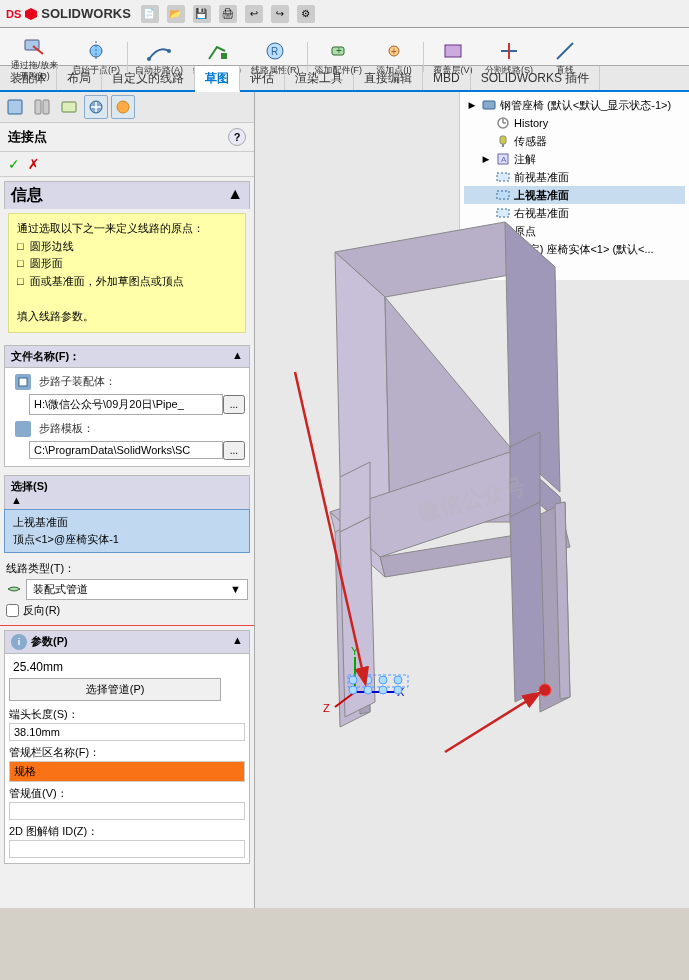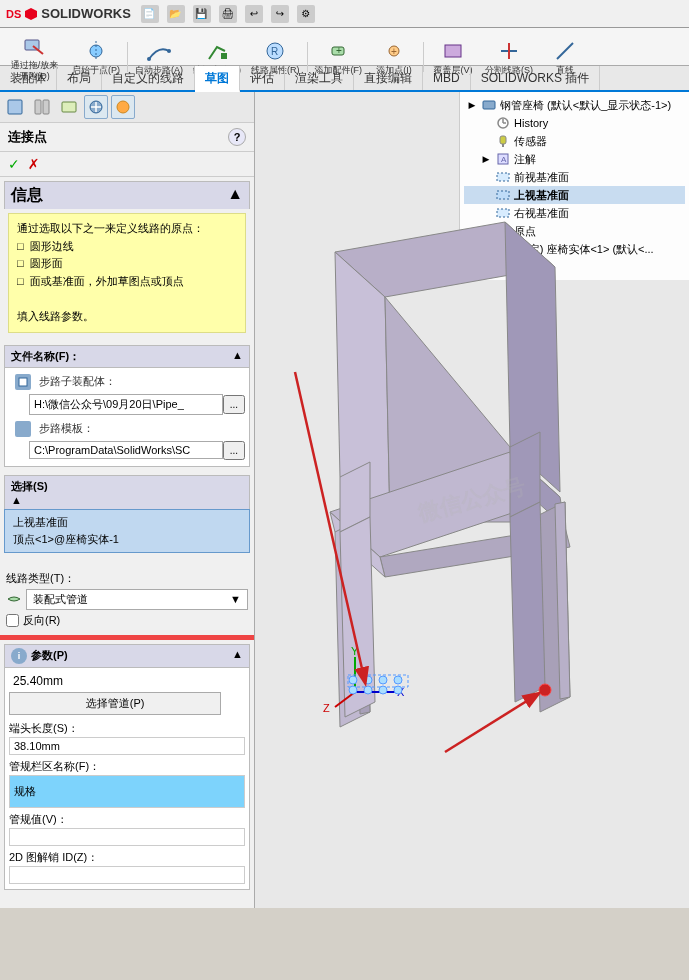--- a/index.html
+++ b/index.html
@@ -282,21 +282,21 @@
       <div style="background:#d8d8e8; padding:3px 6px; font-size:11px; font-weight:bold; display:flex; justify-content:space-between; cursor:pointer; border:1px solid #bbb; border-bottom:none;flex-direction:column;">
         <span>选择(S)</span>
         <span>▲</span>
       </div>
       <div style="background:#c0d8f0; border:1px solid #6699cc; padding:4px 6px; min-height:44px;">
         <div style="padding:1px 2px; font-size:11px;">上视基准面</div>
         <div style="padding:1px 2px; font-size:11px;">顶点&lt;1&gt;@座椅实体-1</div>
       </div>
     </div>
 
-    <div style="padding:4px 6px; border-bottom:5px solid #ef4444;margin-top:10px;">
+    <div style="padding:4px 6px; border-bottom:1px solid #ef4444;">
       <div style="font-size:11px; margin-bottom:3px;">线路类型(T)：</div>
       <div style="display:flex; align-items:center; gap:4px;">
         <svg width="16" height="16">
             <path d="M2 8 Q8 4 14 8 Q8 12 2 8" fill="#aaddaa" stroke="#336633"></path>
           </svg>
         <div style="flex:1; background:white; border:1px solid #aaa; padding:2px 6px; font-size:11px; display:flex; justify-content:space-between; align-items:center; cursor:pointer;">
           <span>装配式管道</span>
           <span>▼</span>
         </div>
       </div>
@@ -313,21 +313,21 @@
           <span>参数(P)</span>
         </div>
         <span>▲</span>
       </div>
       <div style="background:white; border:1px solid #bbb; padding:4px;">
         <div style="font-size:12px; padding:2px 4px;">25.40mm</div>
         <button style="background:#f0f0f0; border:1px solid #aaa; padding:3px 14px; cursor:pointer; font-size:11px; margin:2px 0; width:90%;">选择管道(P)</button>
         <div style="font-size:11px; margin-top:4px;">端头长度(S)：</div>
         <div style="background:white; border:1px solid #ccc; padding:2px 4px; font-size:11px; margin:1px 0;">38.10mm</div>
         <div style="font-size:11px; margin-top:4px;">管规栏区名称(F)：</div>
-        <div style="background:#7dd3fc; border:1px solid #ccc; padding:8px 4px; font-size:11px; margin:1px 0;">规格</div>
+        <div style="background:#f97316; border:1px solid #ccc; padding:2px 4px; font-size:11px; margin:1px 0;">规格</div>
         <div style="font-size:11px; margin-top:4px;">管规值(V)：</div>
         <div style="background:white; border:1px solid #ccc; padding:2px 4px; font-size:11px; margin:1px 0; height:18px;"></div>
         <div style="font-size:11px; margin-top:4px;">2D 图解销 ID(Z)：</div>
         <div style="background:white; border:1px solid #ccc; padding:2px 4px; font-size:11px; margin:1px 0; height:18px;"></div>
       </div>
     </div>
 
   </div>
 
   <div class="right-panel">

